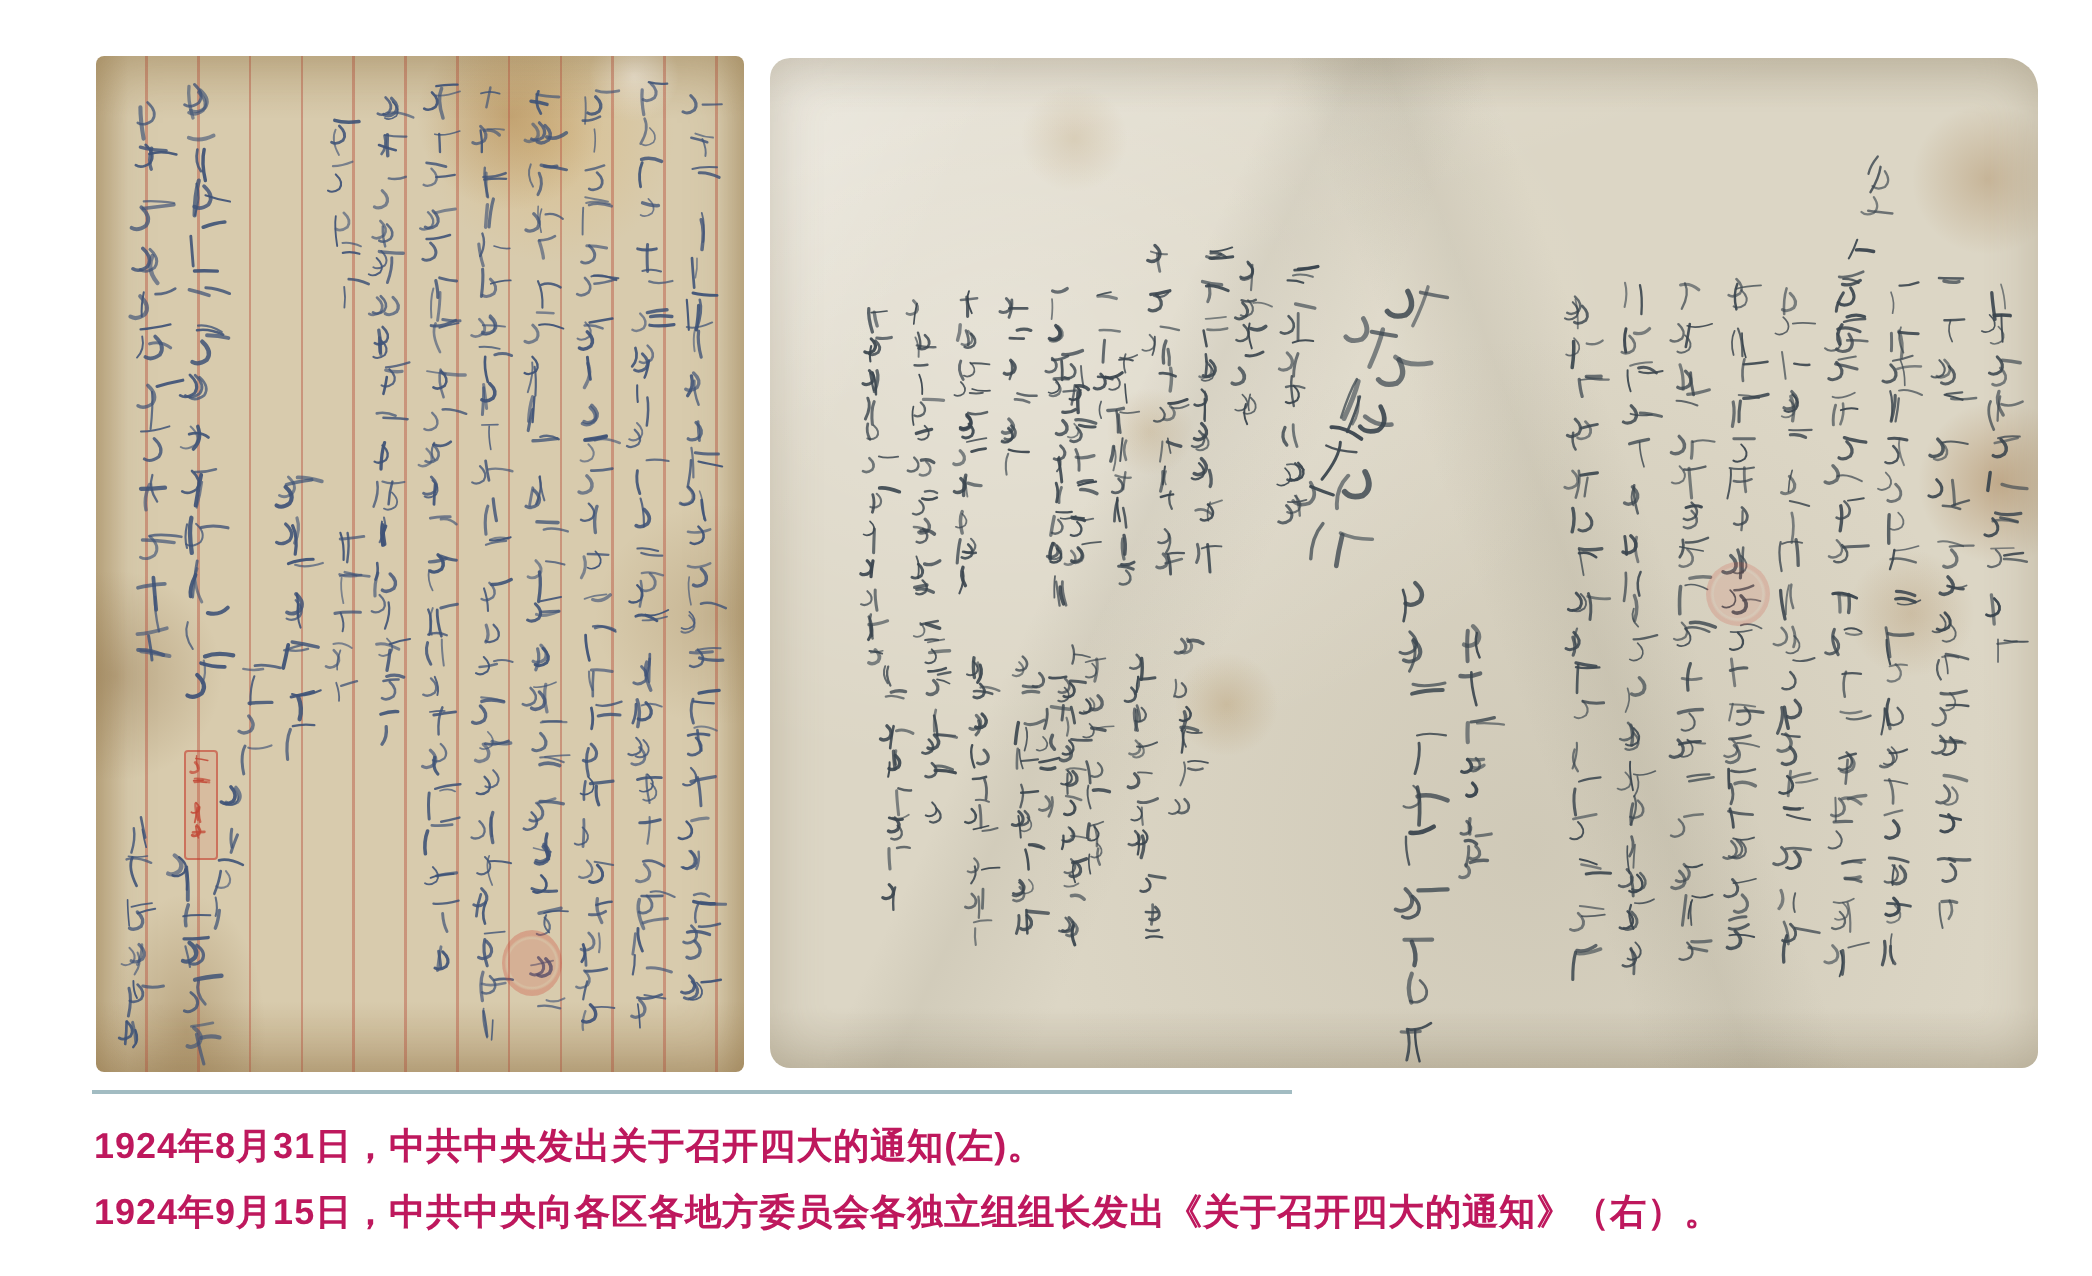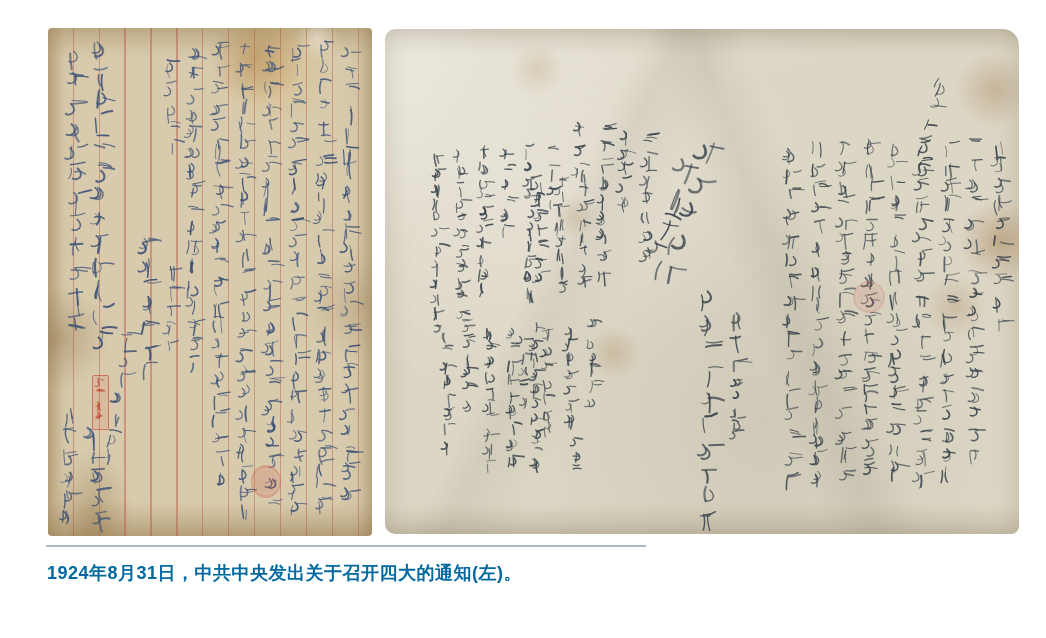--- a/index.html
+++ b/index.html
@@ -53,21 +53,21 @@
     position:absolute;border-radius:50%;
     background:
       radial-gradient(circle, rgba(205,70,55,0.20) 0 52%, rgba(205,70,55,0) 58%),
       radial-gradient(circle, rgba(0,0,0,0) 55%, rgba(205,70,55,0.30) 62% 74%, rgba(205,70,55,0) 80%);
   }
   .seal-round.left2{left:203px;top:437px;width:30px;height:33px;}
   .seal-round.right1{left:468px;top:252px;width:32px;height:32px;opacity:.65;}
   
   .divider{position:absolute;left:46px;top:545px;width:600px;height:2px;background:#a2bcc2;}
   .caption-line{
-    position:absolute;left:47px;color:#0369a1;font-weight:bold;font-size:18px;line-height:24px;
+    position:absolute;left:47px;color:#be185d;font-weight:bold;font-size:18px;line-height:24px;
     white-space:nowrap;letter-spacing:0.5px;
   }
   .caption-line.l1{top:561px;}
   .caption-line.l2{top:594px;}
 </style>
 </head>
 <body>
 
 <div class="stage">
 
@@ -1910,13 +1910,14 @@
           <path d="M63.5,395.0 q3.6,-0.9 6.4,-0.1" fill="none" stroke="#3a454e" stroke-width="1.19" stroke-linecap="round" opacity="0.73"></path>
           <path d="M59.6,413.3 q3.4,3.0 1.4,5.8 q-2.6,1.9 -4.6,0.7" fill="none" stroke="#3a454e" stroke-width="1.60" stroke-linecap="round" opacity="0.92"></path>
           <path d="M62.6,414.7 q-1.4,4.2 -0.9,11.2" fill="none" stroke="#3a454e" stroke-width="1.19" stroke-linecap="round" opacity="0.86"></path>
         </g>
       </svg>
     <div class="seal-round right1"></div>
   </div>
 
   <div class="divider"></div>
   <div class="caption-line l1">1924年8月31日，中共中央发出关于召开四大的通知(左)。</div>
+  <div class="caption-line l2">1924年9月15日，中共中央向各区各地方委员会各独立组组长发出《关于召开四大的通知》（右）。</div>
 </div>
 
 </body></html>

